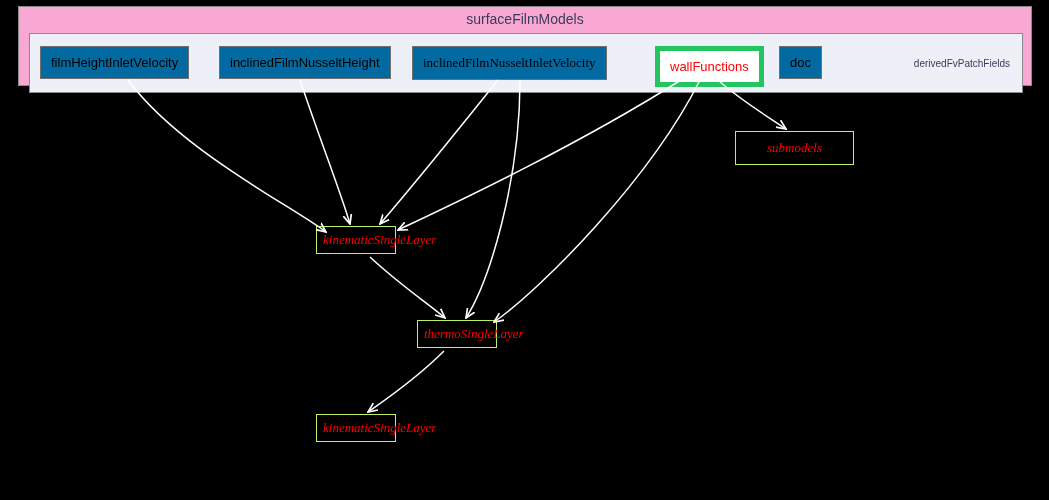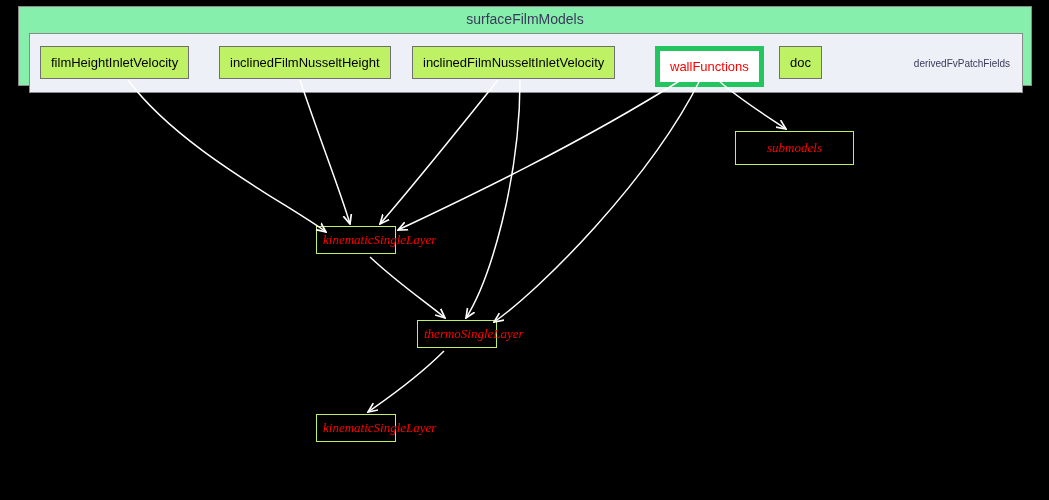--- a/index.html
+++ b/index.html
@@ -12,21 +12,21 @@
     height: 500px;
     position: relative;
     overflow: hidden;
   }
   .outer-container {
     position: absolute;
     left: 18px;
     top: 6px;
     width: 1014px;
     height: 80px;
-    background: #86efac;
+    background: #f9a8d4;
     border: 1px solid #8a8a8a;
   }
   .outer-title {
     position: absolute;
     top: 4px;
     left: 0;
     width: 100%;
     text-align: center;
     font-size: 14px;
     color: #3a3a5a;
@@ -45,21 +45,21 @@
     position: absolute;
     right: 12px;
     top: 0;
     height: 60px;
     line-height: 60px;
     font-size: 10px;
     color: #3a3a5a;
   }
   .box {
     position: absolute;
-    background: #bef264;
+    background: #0369a1;
     border: 1px solid #707070;
     font-size: 13px;
     color: #000;
     text-align: center;
     padding: 8px 10px;
     white-space: nowrap;
   }
   .box[data-red="true"] {
     border: 5px solid #22c55e;
     color: #ff0000;
@@ -94,21 +94,21 @@
     </div>
   </div>
 </div>
 
 <div class="box" style="left:40px; top:46px;">
   <span>filmHeightInletVelocity</span>
 </div>
 <div class="box" style="left:219px; top:46px;">
   <span>inclinedFilmNusseltHeight</span>
 </div>
-<div class="box" style="left:412px; top:46px;">
+<div class="box" style="left:412px; top:46px;font-family:Liberation Serif, serif;">
   <span>inclinedFilmNusseltInletVelocity</span>
 </div>
 <div class="box" data-red="true" style="left:655px; top:46px;">
   <span>wallFunctions</span>
 </div>
 <div class="box" style="left:779px; top:46px;">
   <span>doc</span>
 </div>
 
 <div class="box black-bg" style="left:735px; top:131px; width:119px;">

